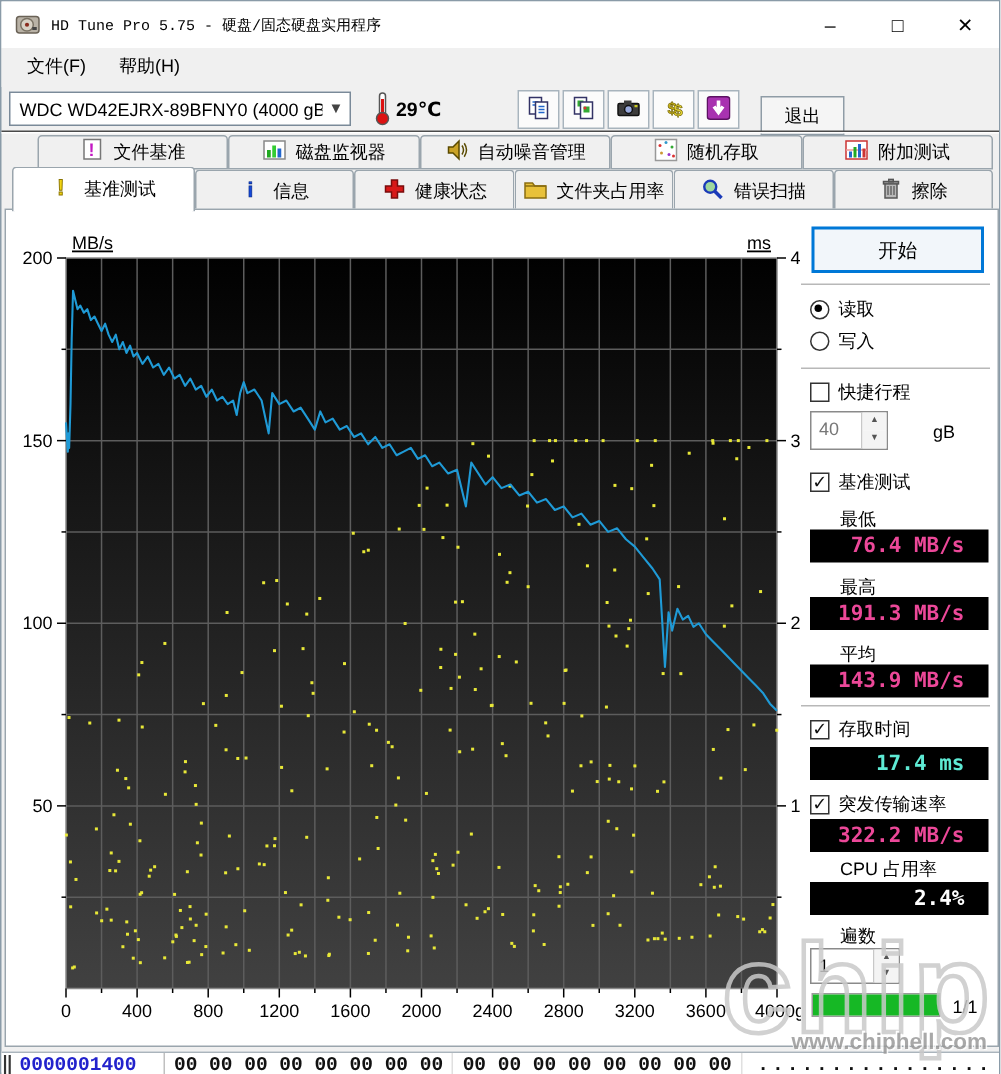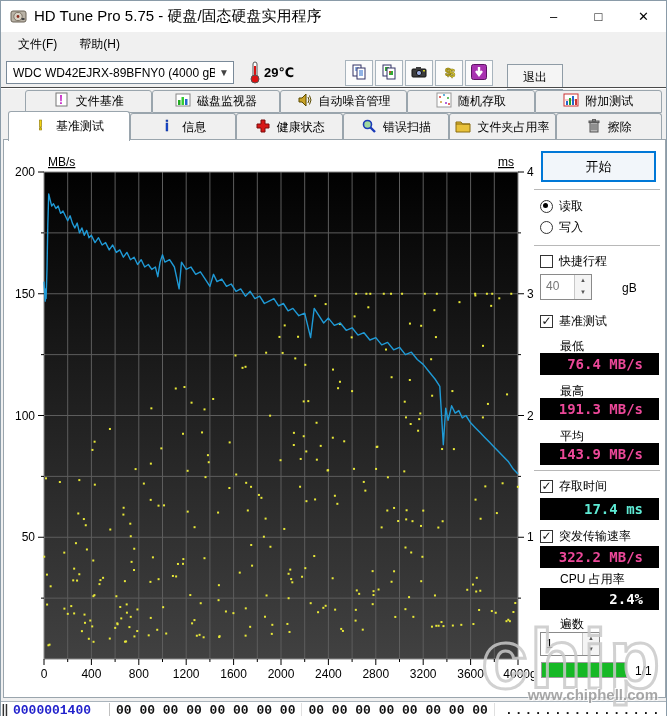--- a/index.html
+++ b/index.html
@@ -1,21 +1,21 @@
 <!DOCTYPE html>
 <html><head>
 <meta charset="utf-8">
 <style>
   html,body{width:667px;height:716px;margin:0;padding:0;overflow:hidden;}
   body{font-family:"Liberation Sans","DejaVu Sans",sans-serif;font-size:12px;background:#f0f0f0;color:#000;position:relative;}
   #win{position:absolute;inset:0;border:1px solid #8a9ba8;box-sizing:border-box;background:#f0f0f0;}
   
   #titlebar{position:absolute;left:0;top:0;right:0;height:31px;background:#ffffff;display:flex;align-items:center;}
   #title-icon{margin-left:9px;width:17px;height:17px;flex:0 0 auto;}
-  #title-text{margin-left:7px;font-size:15px;}
+  #title-text{margin-left:7px;font-size:10px;font-family:Liberation Mono, monospace;}
   #win-controls{position:absolute;right:0;top:0;height:31px;display:flex;}
   .winbtn{width:45px;height:31px;display:flex;align-items:center;justify-content:center;font-size:13px;color:#000;}
   
   #menubar{position:absolute;left:0;top:31px;right:0;height:26px;background:#f0f0f0;display:flex;align-items:flex-start;padding-left:6px;}
   .menu-item{padding:4px 11px;}
   
   #toolbar{position:absolute;left:0;top:57px;right:0;height:29px;display:flex;align-items:center;}
   #toolbar-rule{position:absolute;left:0;top:86px;right:0;height:1px;background:#4a4a4a;}
   #toolbar-rule2{position:absolute;left:0;top:87px;right:0;height:1px;background:#ffffff;}
   #drive-combo{position:absolute;left:5px;top:3px;width:228px;height:23px;background:#fff;border:1px solid #7a8a99;display:flex;align-items:center;box-sizing:border-box;}
@@ -213,31 +213,31 @@
         <span>信息</span>
       </div>
       <div class="tab">
         <span><svg width="16" height="16" viewBox="0 0 16 16">
             <path d="M6 2 h4 v4 h4 v4 h-4 v4 h-4 v-4 h-4 v-4 h4 z" fill="#d81818" stroke="#7a0c0c"></path>
           </svg></span>
         <span>健康状态</span>
       </div>
       <div class="tab">
         <span><svg width="16" height="16" viewBox="0 0 16 16">
+            <path d="M1 4 h5 l1.5 2 H15 v8 H1 z" fill="#e8c13a" stroke="#8a6d10"></path>
+            <path d="M1 6 h14" stroke="#8a6d10"></path>
+          </svg></span>
+        <span>文件夹占用率</span>
+      </div>
+      <div class="tab">
+        <span><svg width="16" height="16" viewBox="0 0 16 16">
             <circle cx="6.5" cy="6.5" r="4" fill="#9fd89f" stroke="#1a3ab8" stroke-width="1.6"></circle>
             <line x1="9.5" y1="9.5" x2="14" y2="14" stroke="#1a3ab8" stroke-width="2.4"></line>
           </svg></span>
         <span>错误扫描</span>
-      </div>
-      <div class="tab">
-        <span><svg width="16" height="16" viewBox="0 0 16 16">
-            <path d="M1 4 h5 l1.5 2 H15 v8 H1 z" fill="#e8c13a" stroke="#8a6d10"></path>
-            <path d="M1 6 h14" stroke="#8a6d10"></path>
-          </svg></span>
-        <span>文件夹占用率</span>
       </div>
       <div class="tab">
         <span><svg width="16" height="16" viewBox="0 0 16 16">
             <rect x="4" y="4" width="8" height="10" fill="#b8b8b8" stroke="#555"></rect>
             <rect x="3" y="3" width="10" height="1.6" fill="#999" stroke="#555"></rect>
             <rect x="6.5" y="1.6" width="3" height="1.6" fill="#999" stroke="#555"></rect>
             <line x1="6" y1="6" x2="6" y2="12" stroke="#666"></line>
             <line x1="8" y1="6" x2="8" y2="12" stroke="#666"></line>
             <line x1="10" y1="6" x2="10" y2="12" stroke="#666"></line>
           </svg></span>

